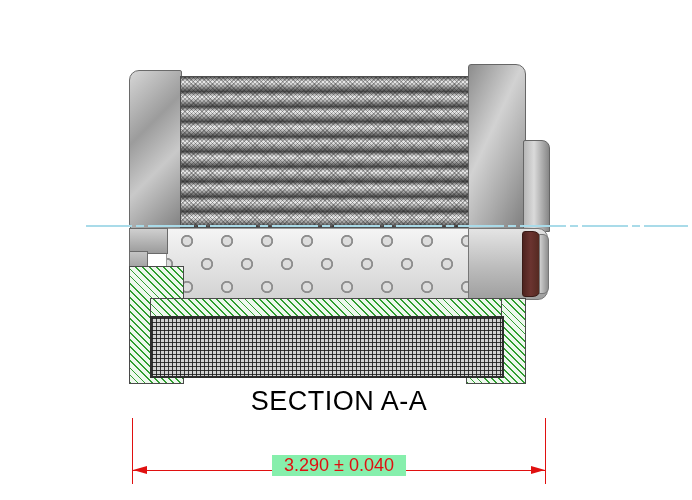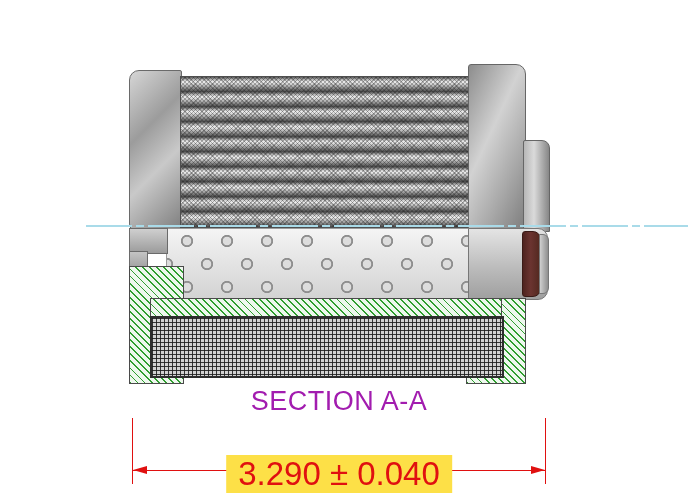--- a/index.html
+++ b/index.html
@@ -98,35 +98,35 @@
   .centerline{
     left:86px;top:225px;width:602px;height:2px;z-index:5;
     background:repeating-linear-gradient(to right,
       var(--centerline-blue,#a9dbe9) 0 46px, rgba(0,0,0,0) 46px 50px,
       var(--centerline-blue,#a9dbe9) 50px 58px, rgba(0,0,0,0) 58px 62px);
   }
 
   
   .section-label{
     left:339px;top:386px;transform:translateX(-50%);
-    font-size:27px;color:#a21caf;letter-spacing:.5px;white-space:nowrap;z-index:6;text-align:right;
+    font-size:27px;color:#000000;letter-spacing:.5px;white-space:nowrap;z-index:6;text-align:right;
   }
 
   
   .ext-line{width:0;height:66px;border-left:1px solid var(--dimension-red,#e01010);z-index:6;}
   .ext-left{left:132px;top:418px;}
   .ext-right{left:545px;top:418px;}
   .dim-line{left:133px;top:470px;width:412px;height:0;border-top:1px solid var(--dimension-red,#e01010);z-index:6;}
   .arrow{position:absolute;width:0;height:0;border-top:4.5px solid transparent;border-bottom:4.5px solid transparent;}
   .arrow-left{left:0;top:-5px;border-right:14px solid var(--dimension-red,#e01010);}
   .arrow-right{right:0;top:-5px;border-left:14px solid var(--dimension-red,#e01010);}
   .dim-text{
     left:339px;top:455px;transform:translateX(-50%);
-    background:#fde047;padding:0 12px;white-space:nowrap;
-    font-size:33px;color:var(--dimension-red,#e01010);z-index:7;
+    background:#86efac;padding:0 12px;white-space:nowrap;
+    font-size:18px;color:var(--dimension-red,#e01010);z-index:7;
   }
 </style>
 </head>
 <body>
 
 <div id="canvas">
 
   <div class="abs cap-left-top"></div>
   <div class="abs media"></div>
   <div class="abs cap-right-top"></div>

